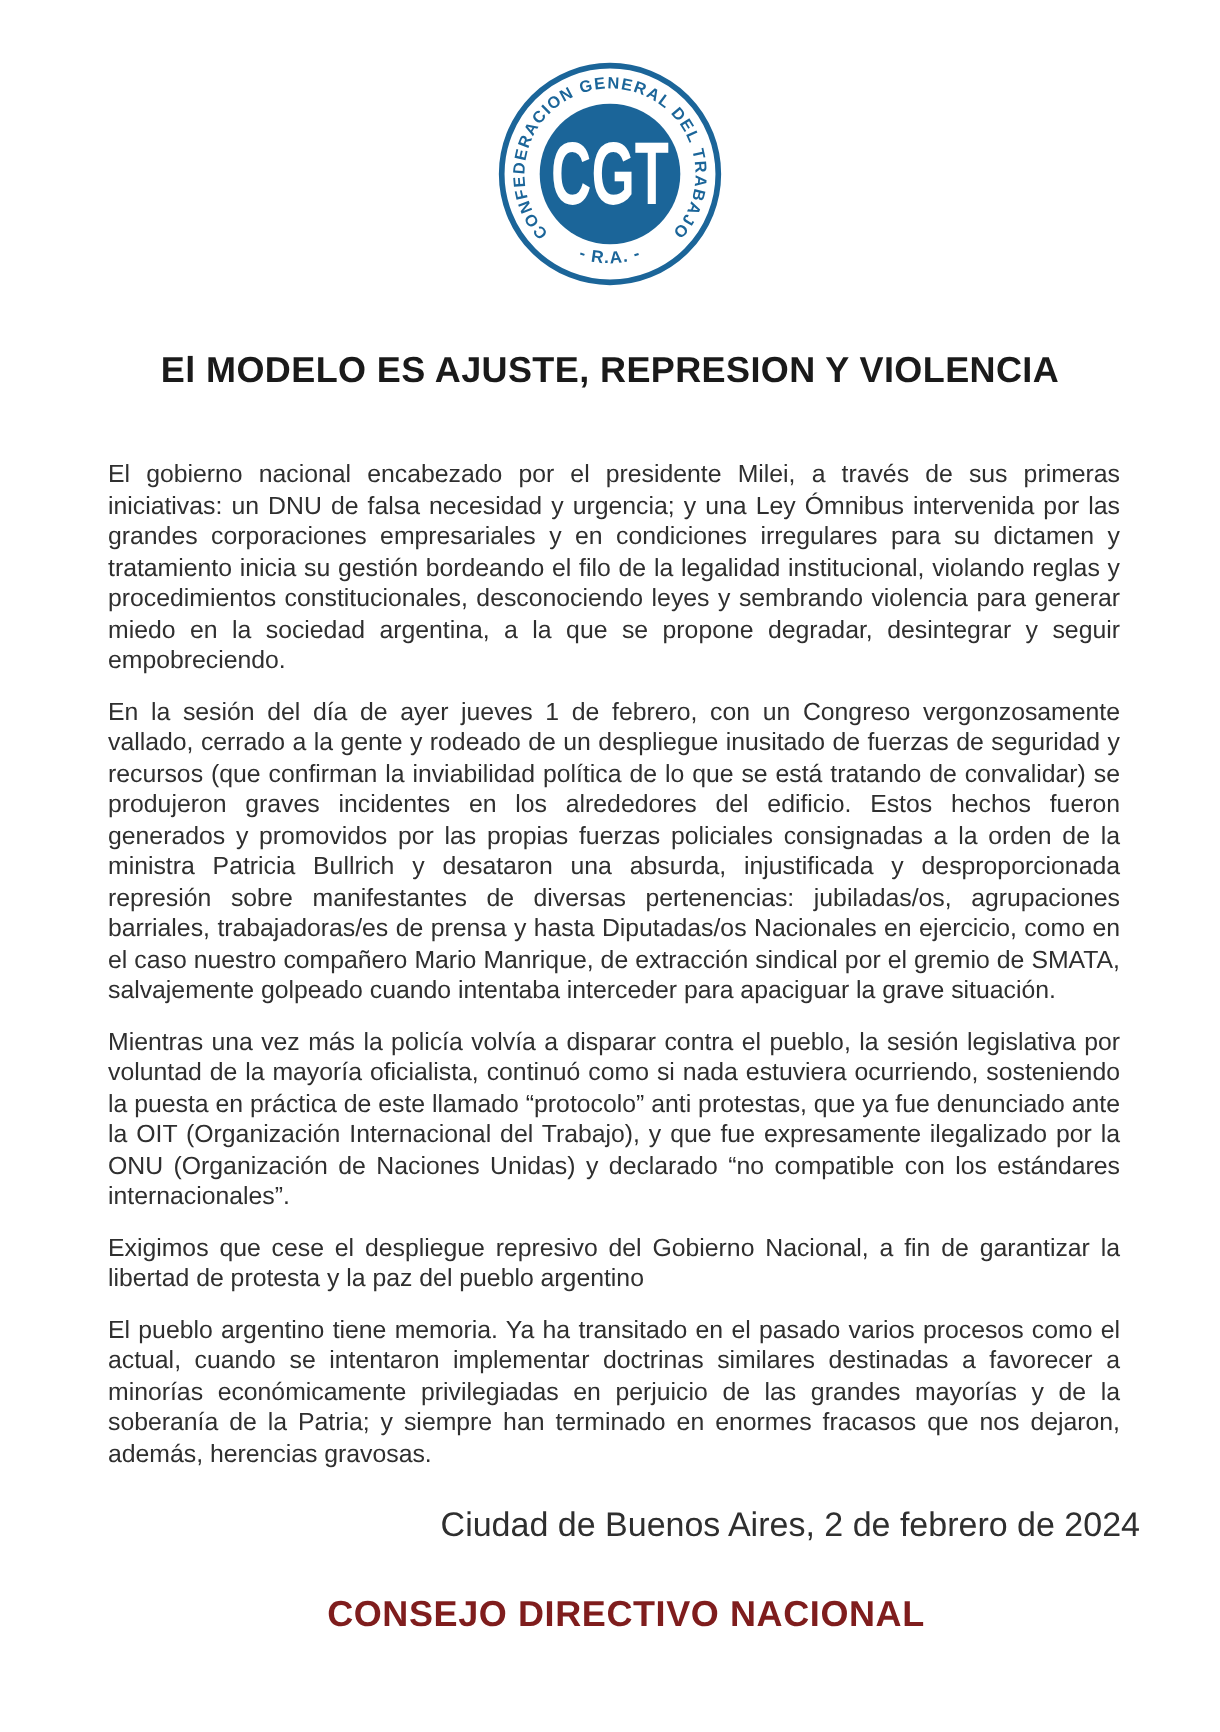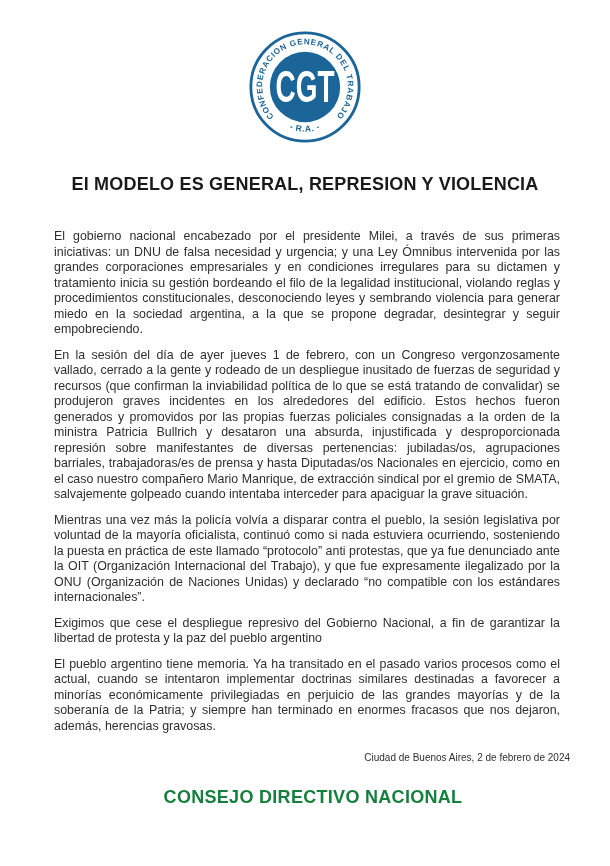--- a/index.html
+++ b/index.html
@@ -35,29 +35,29 @@
     text-align: justify;
     color: #2f2f2f;
   }
   .body-text p {
     margin: 10px;
     padding: 0;
   }
   .dateline {
     margin: 18px 40px 0 44px;
     text-align: right;
-    font-size: 10px;
+    font-size: 17px;
     color: #2f2f2f;
   }
   .footer-heading {
     margin: 24px 0 0 16px;
     text-align: center;
     font-size: 18px;
     font-weight: bold;
-    color: #15803d;
+    color: #7f1d1d;
     letter-spacing: 0.3px;
   }
 </style>
 </head>
 <body>
 
 <div class="page">
 
   <div class="logo-wrap">
     <svg width="114" height="114" viewBox="0 0 120 120">
@@ -72,21 +72,21 @@
       </text>
       <text font-size="9" font-weight="bold" fill="#1b6599" letter-spacing="0.6" font-family="Liberation Sans, sans-serif">
         <textPath href="#arcBottom" startOffset="50%" text-anchor="middle">- R.A. -</textPath>
       </text>
       <g transform="translate(60,76) scale(1,1.3)">
         <text x="0" y="0" text-anchor="middle" font-size="36" font-weight="bold" fill="#ffffff" textLength="62" lengthAdjust="spacingAndGlyphs" font-family="Liberation Sans, sans-serif">CGT</text>
       </g>
     </svg>
   </div>
 
-  <h1 class="title">El MODELO ES GENERAL, REPRESION Y VIOLENCIA</h1>
+  <h1 class="title">El MODELO ES AJUSTE, REPRESION Y VIOLENCIA</h1>
 
   <div class="body-text">
     <p>El gobierno nacional encabezado por el presidente Milei, a través de sus primeras iniciativas: un DNU de falsa necesidad y urgencia; y una Ley Ómnibus intervenida por las grandes corporaciones empresariales y en condiciones irregulares para su dictamen y tratamiento inicia su gestión bordeando el filo de la legalidad institucional, violando reglas y procedimientos constitucionales, desconociendo leyes y sembrando violencia para generar miedo en la sociedad argentina, a la que se propone degradar, desintegrar y seguir empobreciendo.</p>
     <p>En la sesión del día de ayer jueves 1 de febrero, con un Congreso vergonzosamente vallado, cerrado a la gente y rodeado de un despliegue inusitado de fuerzas de seguridad y recursos (que confirman la inviabilidad política de lo que se está tratando de convalidar) se produjeron graves incidentes en los alrededores del edificio. Estos hechos fueron generados y promovidos por las propias fuerzas policiales consignadas a la orden de la ministra Patricia Bullrich y desataron una absurda, injustificada y desproporcionada represión sobre manifestantes de diversas pertenencias: jubiladas/os, agrupaciones barriales, trabajadoras/es de prensa y hasta Diputadas/os Nacionales en ejercicio, como en el caso nuestro compañero Mario Manrique, de extracción sindical por el gremio de SMATA, salvajemente golpeado cuando intentaba interceder para apaciguar la grave situación.</p>
     <p>Mientras una vez más la policía volvía a disparar contra el pueblo, la sesión legislativa por voluntad de la mayoría oficialista, continuó como si nada estuviera ocurriendo, sosteniendo la puesta en práctica de este llamado “protocolo” anti protestas, que ya fue denunciado ante la OIT (Organización Internacional del Trabajo), y que fue expresamente ilegalizado por la ONU (Organización de Naciones Unidas) y declarado “no compatible con los estándares internacionales”.</p>
     <p>Exigimos que cese el despliegue represivo del Gobierno Nacional, a fin de garantizar la libertad de protesta y la paz del pueblo argentino</p>
     <p>El pueblo argentino tiene memoria. Ya ha transitado en el pasado varios procesos como el actual, cuando se intentaron implementar doctrinas similares destinadas a favorecer a minorías económicamente privilegiadas en perjuicio de las grandes mayorías y de la soberanía de la Patria; y siempre han terminado en enormes fracasos que nos dejaron, además, herencias gravosas.</p>
   </div>
 
   <div class="dateline">Ciudad de Buenos Aires, 2 de febrero de 2024</div>

